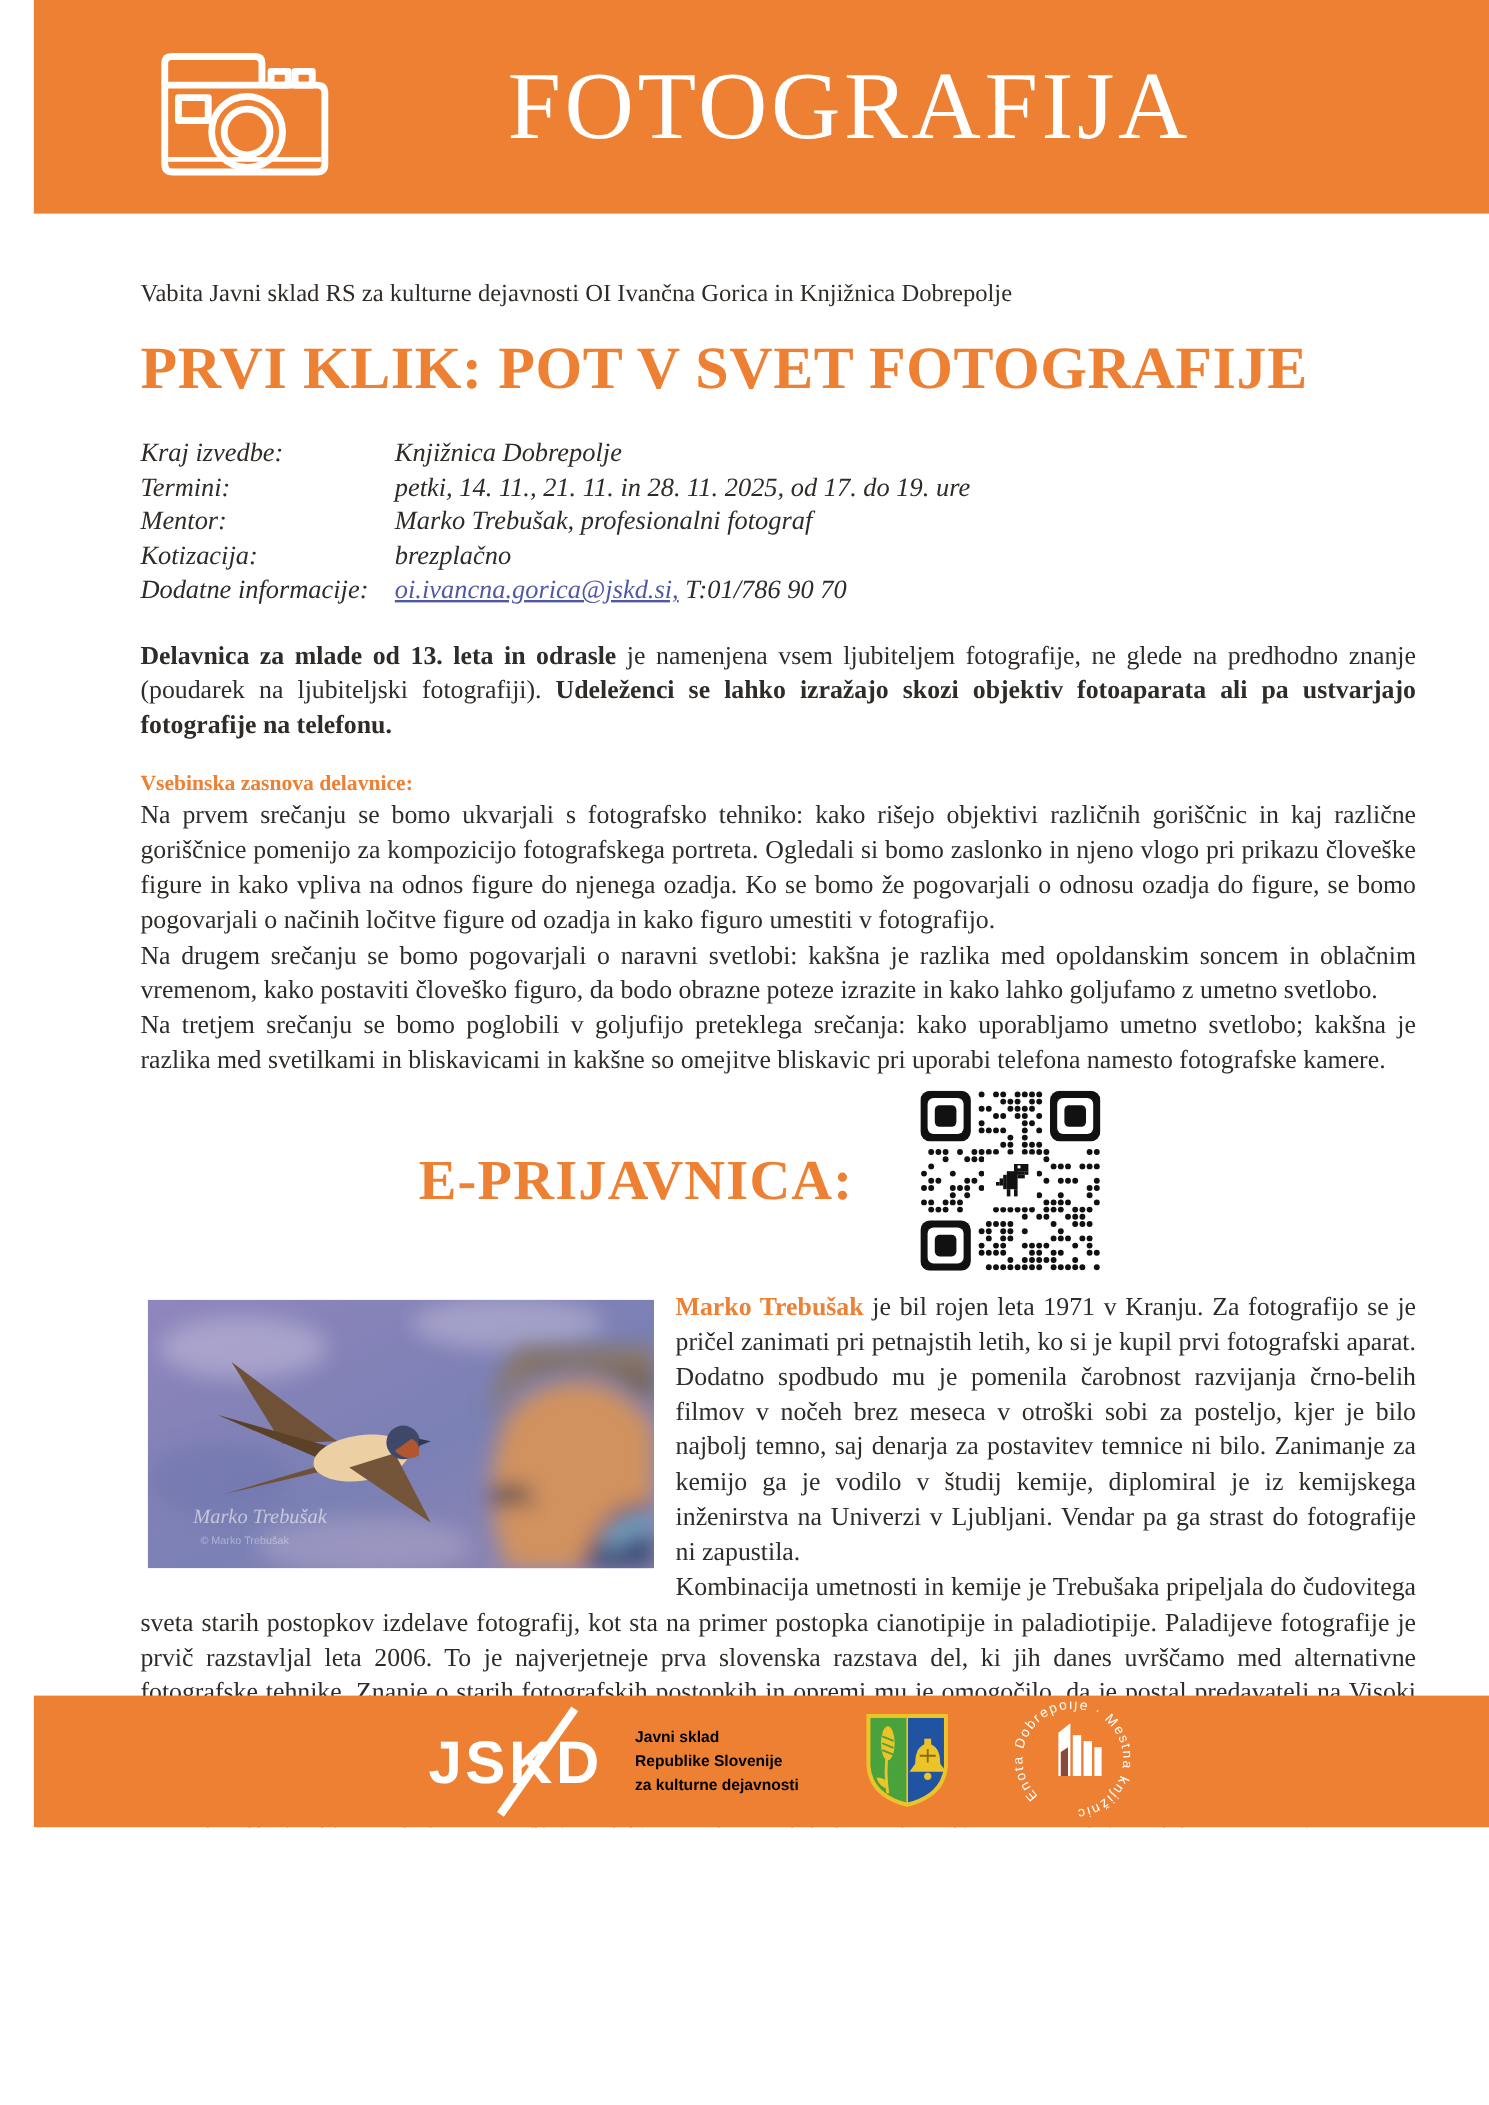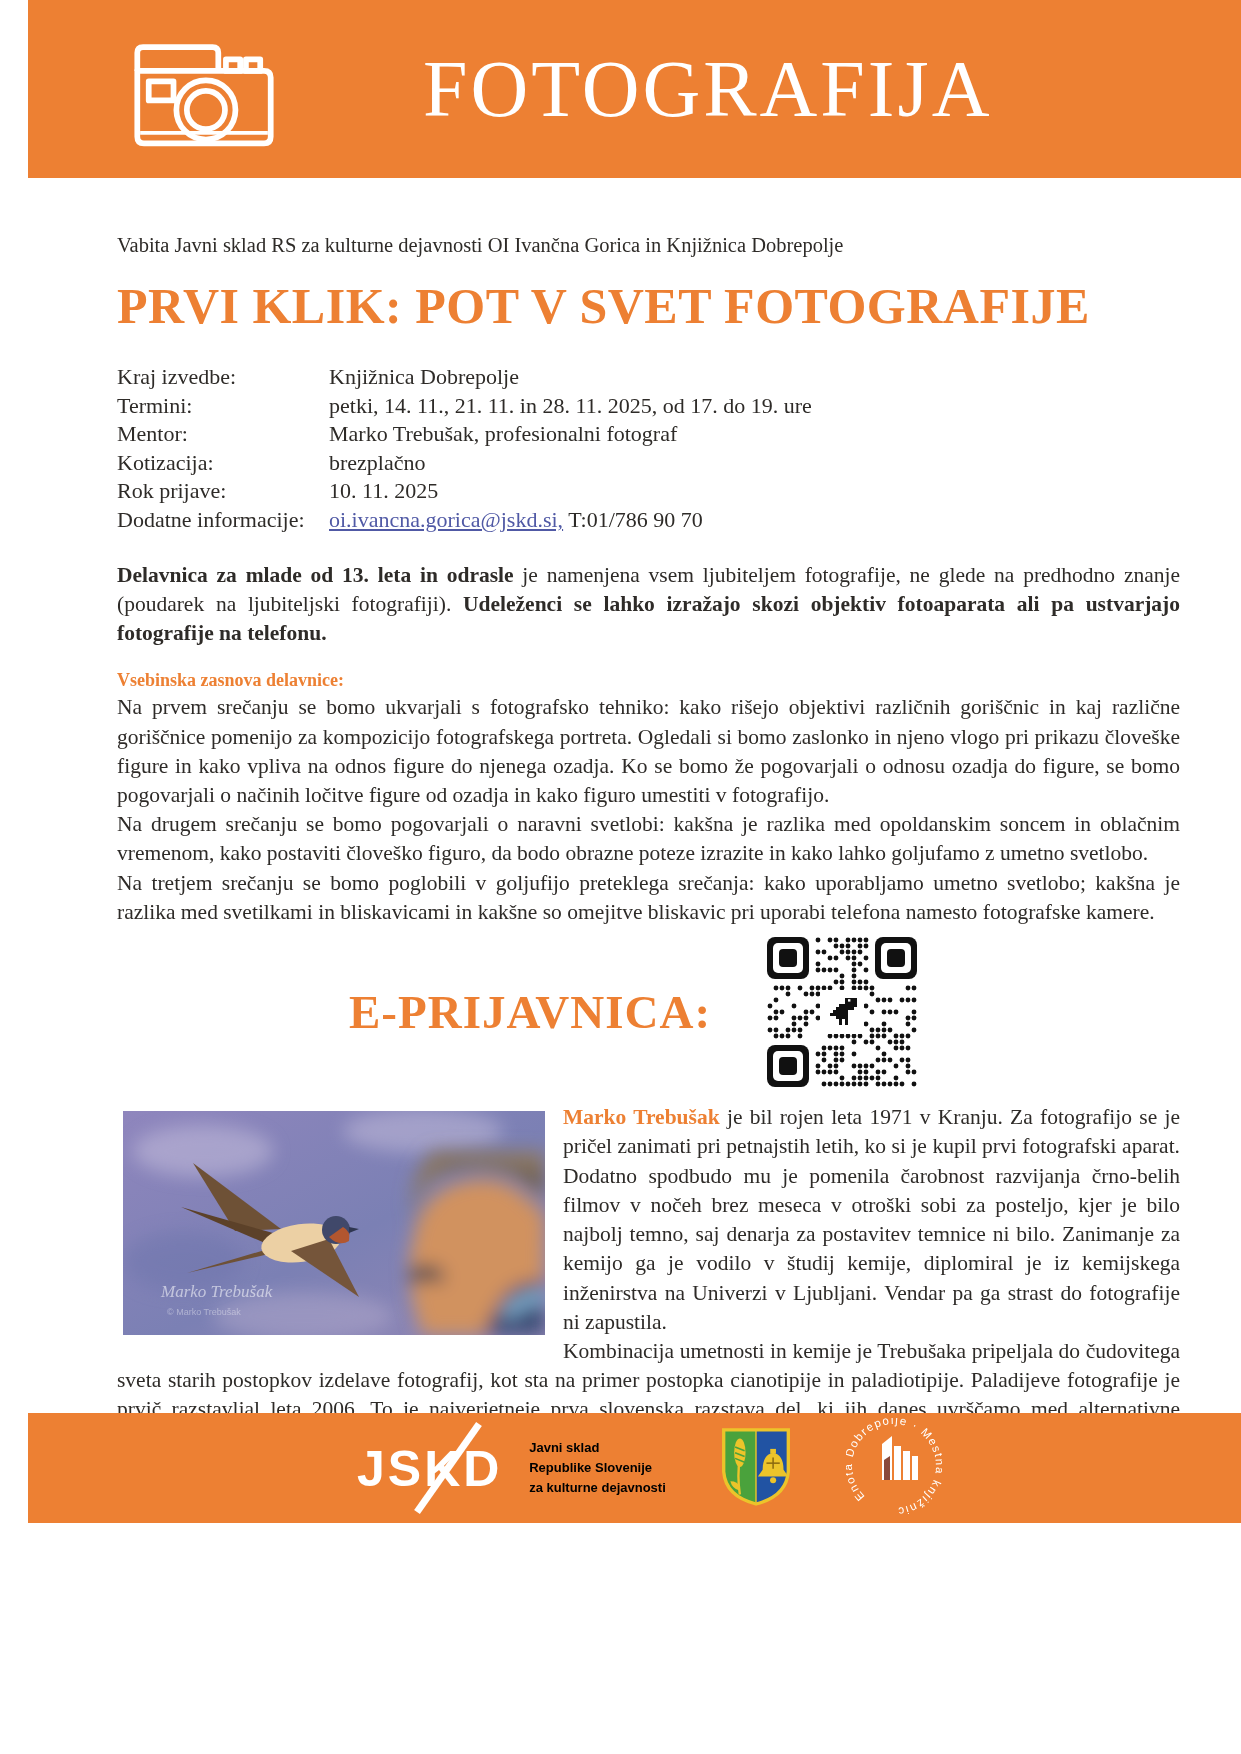--- a/index.html
+++ b/index.html
@@ -19,21 +19,21 @@
     margin-left:138px; font-family:"Liberation Serif", serif; white-space:nowrap;
   }
   
   .content { padding:0 89px; }
   .intro-line { margin-top:56px; font-size:20.5px; }
   .main-title {
     color:#ED8033; font-size:50px; font-weight:700; margin:20px 0 0 0;
     letter-spacing:0.5px; white-space:nowrap;
   }
   .details { margin-top:28px; font-size:22px; line-height:1.3; }
-  .details-row { display:flex; }
+  .details-row { display:flex;font-style:italic; }
   .details-label { width:212px; flex:0 0 auto; }
   .details-value {}
   .email-link { color:#5059A5; text-decoration:underline; cursor:pointer; }
   .phone-text { color:#2e2b28; }
   .desc-par { margin:26px 0 0 0; font-size:21.5px; line-height:1.36; text-align:justify; }
   .desc-par b { font-weight:700; }
   .program-heading { color:#ED8033; font-weight:700; font-size:18px; margin:22px 0 2px 0; }
   .program-par { margin:0; font-size:21.5px; line-height:1.36; text-align:justify; }
   
   .signup-row { display:flex; align-items:center; margin:10px 0 0 232px; gap:56px; }
@@ -97,24 +97,20 @@
         <div class="details-label">Termini:</div>
         <div class="details-value">petki, 14. 11., 21. 11. in 28. 11. 2025, od 17. do 19. ure</div>
       </div>
       <div class="details-row">
         <div class="details-label">Mentor:</div>
         <div class="details-value">Marko Trebušak, profesionalni fotograf</div>
       </div>
       <div class="details-row">
         <div class="details-label">Kotizacija:</div>
         <div class="details-value">brezplačno</div>
-      </div>
-      <div class="details-row">
-        <div class="details-label">Rok prijave:</div>
-        <div class="details-value">10. 11. 2025</div>
       </div>
       <div class="details-row">
         <div class="details-label">Dodatne informacije:</div>
         <div class="details-value">
           <a class="email-link">oi.ivancna.gorica@jskd.si,</a><span class="phone-text"> T:01/786 90 70</span>
         </div>
       </div>
     </div>
 
     <p class="desc-par"><b>Delavnica za mlade od 13. leta in odrasle</b><span> je namenjena vsem ljubiteljem fotografije, ne glede na predhodno znanje (poudarek na ljubiteljski fotografiji). </span><b>Udeleženci se lahko izražajo skozi objektiv fotoaparata ali pa ustvarjajo fotografije na telefonu.</b></p>

